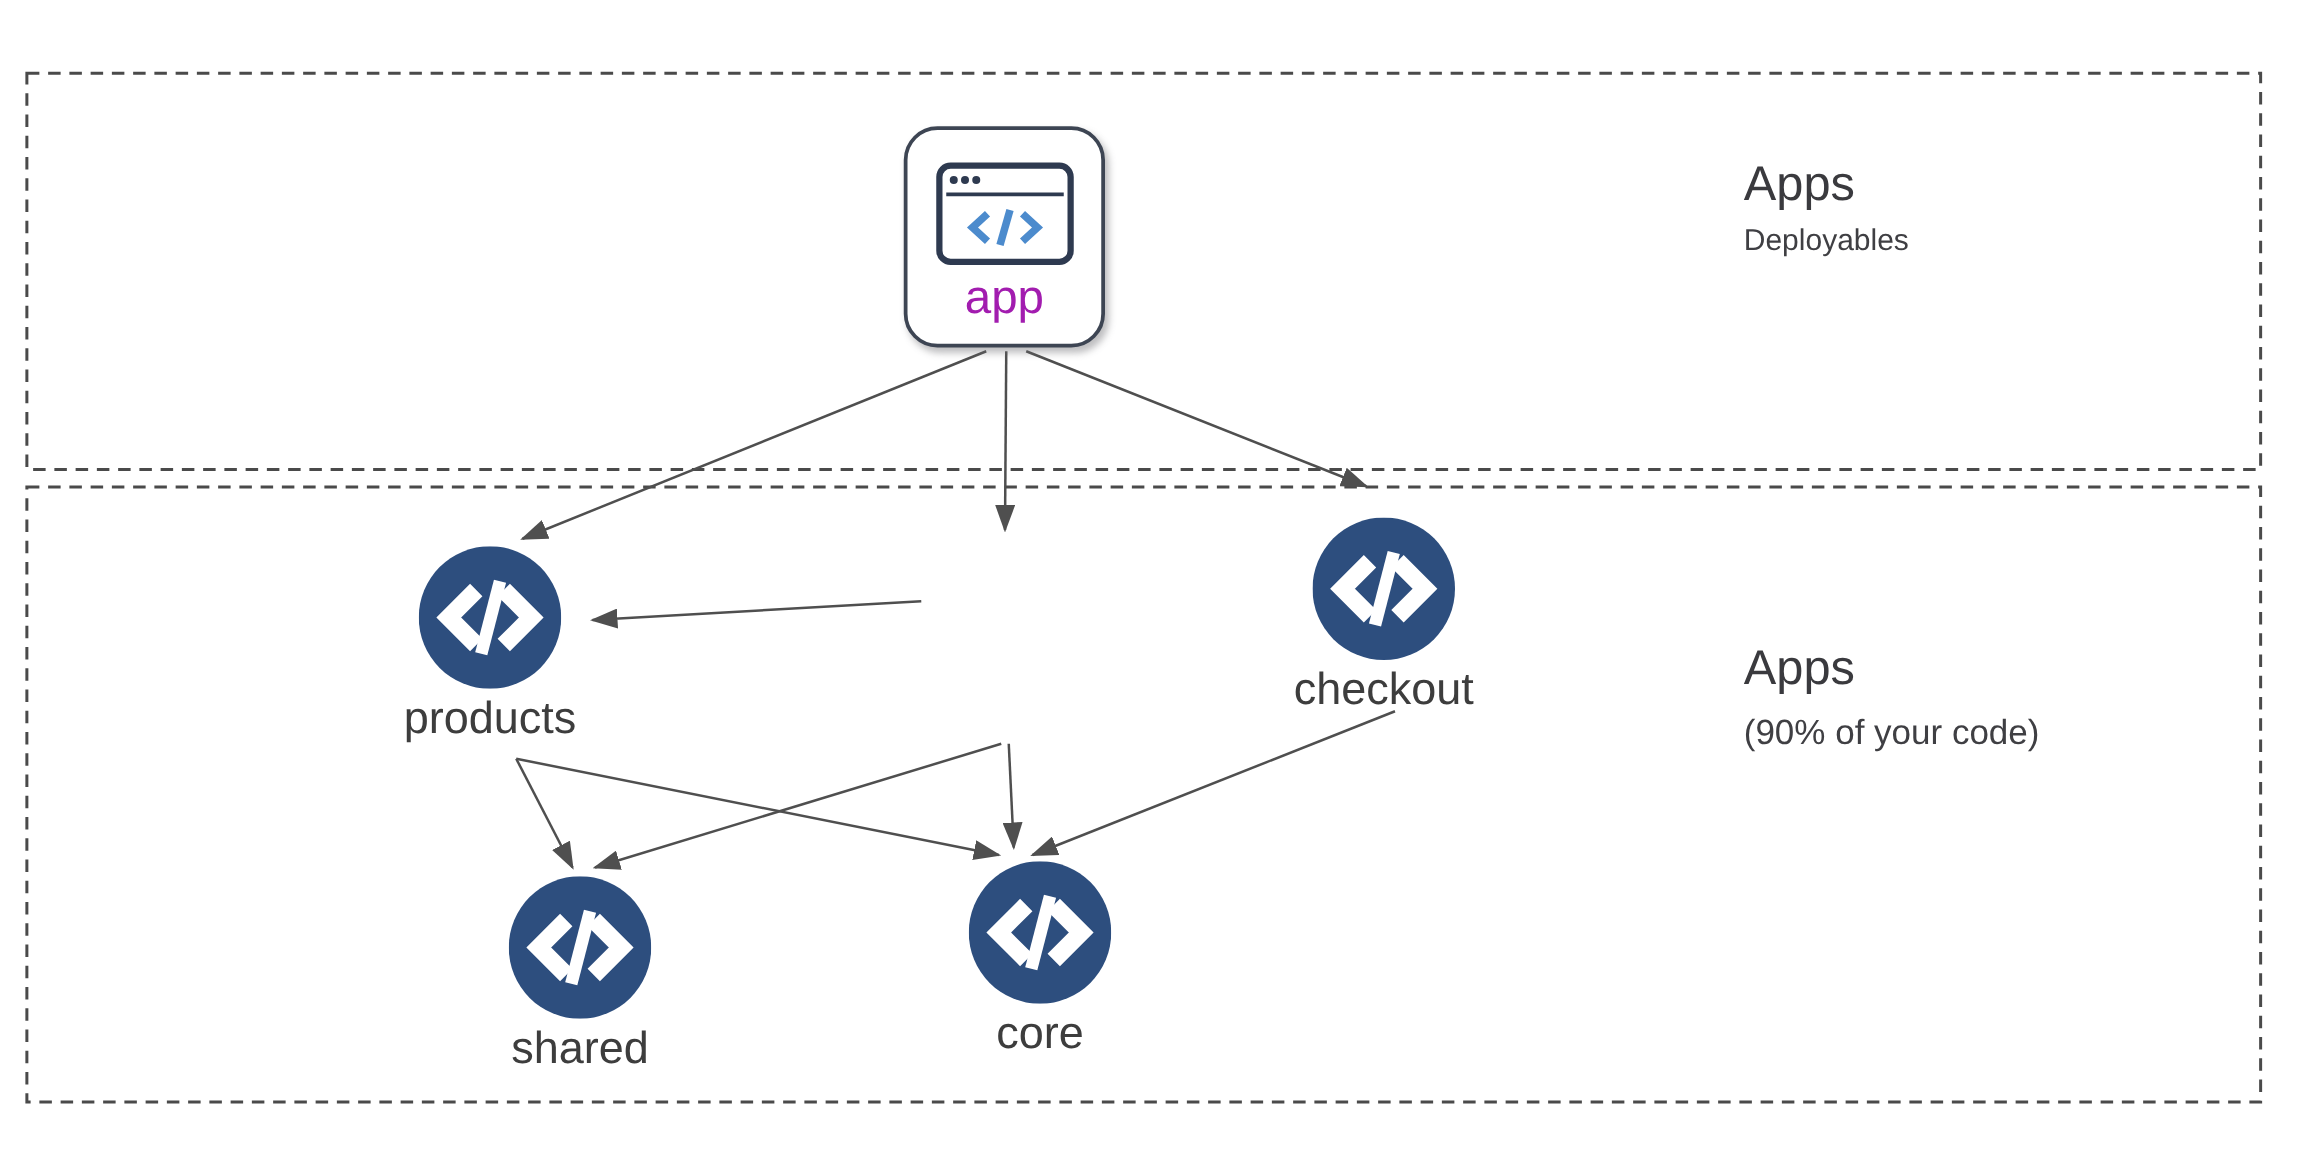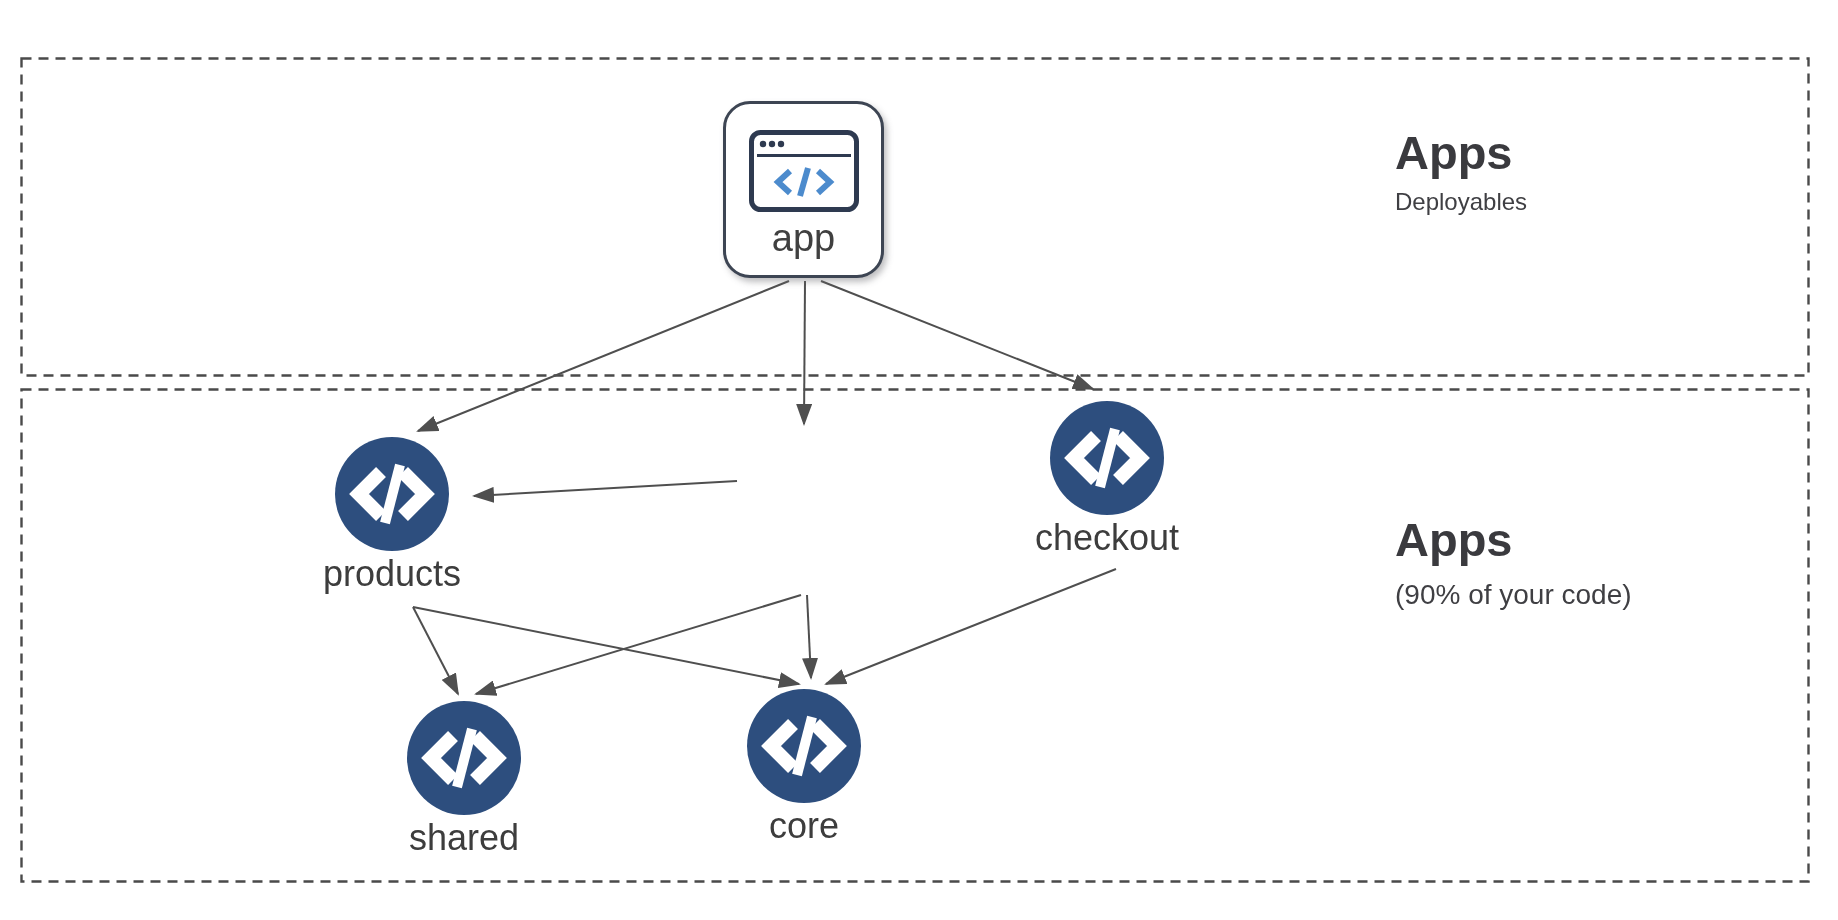--- a/index.html
+++ b/index.html
@@ -31,50 +31,50 @@
     border-radius: 27px;
     box-shadow: 3px 4px 6px rgba(110,110,115,0.45);
     display: flex;
     flex-direction: column;
     align-items: center;
   }
   .browser-icon { margin-top: 25px; }
   .app-label {
     margin-top: 6px;
     font-size: 38px;
-    color: #404040;
+    color: #a21caf;
     line-height: 1;
   }
 
   
   .lib-node {
     position: absolute;
     width: 200px;
     display: flex;
     flex-direction: column;
     align-items: center;
   }
   .lib-label {
     margin-top: 5px;
     font-size: 36px;
     color: #3d3d3d;
     line-height: 1;
     white-space: nowrap;
   }
   .node-products { left: 292px; top: 437px; }
   .node-orders   { left: 703px; top: 420px; }
-  .node-checkout { left: 1007px; top: 401px; }
+  .node-checkout { left: 1007px; top: 414px; }
   .node-shared   { left: 364px; top: 701px; justify-content: space-between; }
-  .node-core     { left: 704px; top: 689px; }
+  .node-core     { left: 732px; top: 689px; }
 
   
   .section-heading { position: absolute; color: #3a3a3e; }
   .section-heading .heading {
-    font-size: 47px;
-    font-weight: 700;
+    font-size: 39px;
+    font-weight: 400;
     line-height: 1.15;
   }
   .section-heading .subheading { font-weight: 400; color: #3f3f43; }
   .heading-apps { left: 1395px; top: 126px; }
   .heading-apps .subheading { font-size: 24px; margin-top: 8px; }
   .heading-libs { left: 1395px; top: 513px; }
   .heading-libs .subheading { font-size: 28px; margin-top: 12px; }
 </style>
 </head>
 <body>

